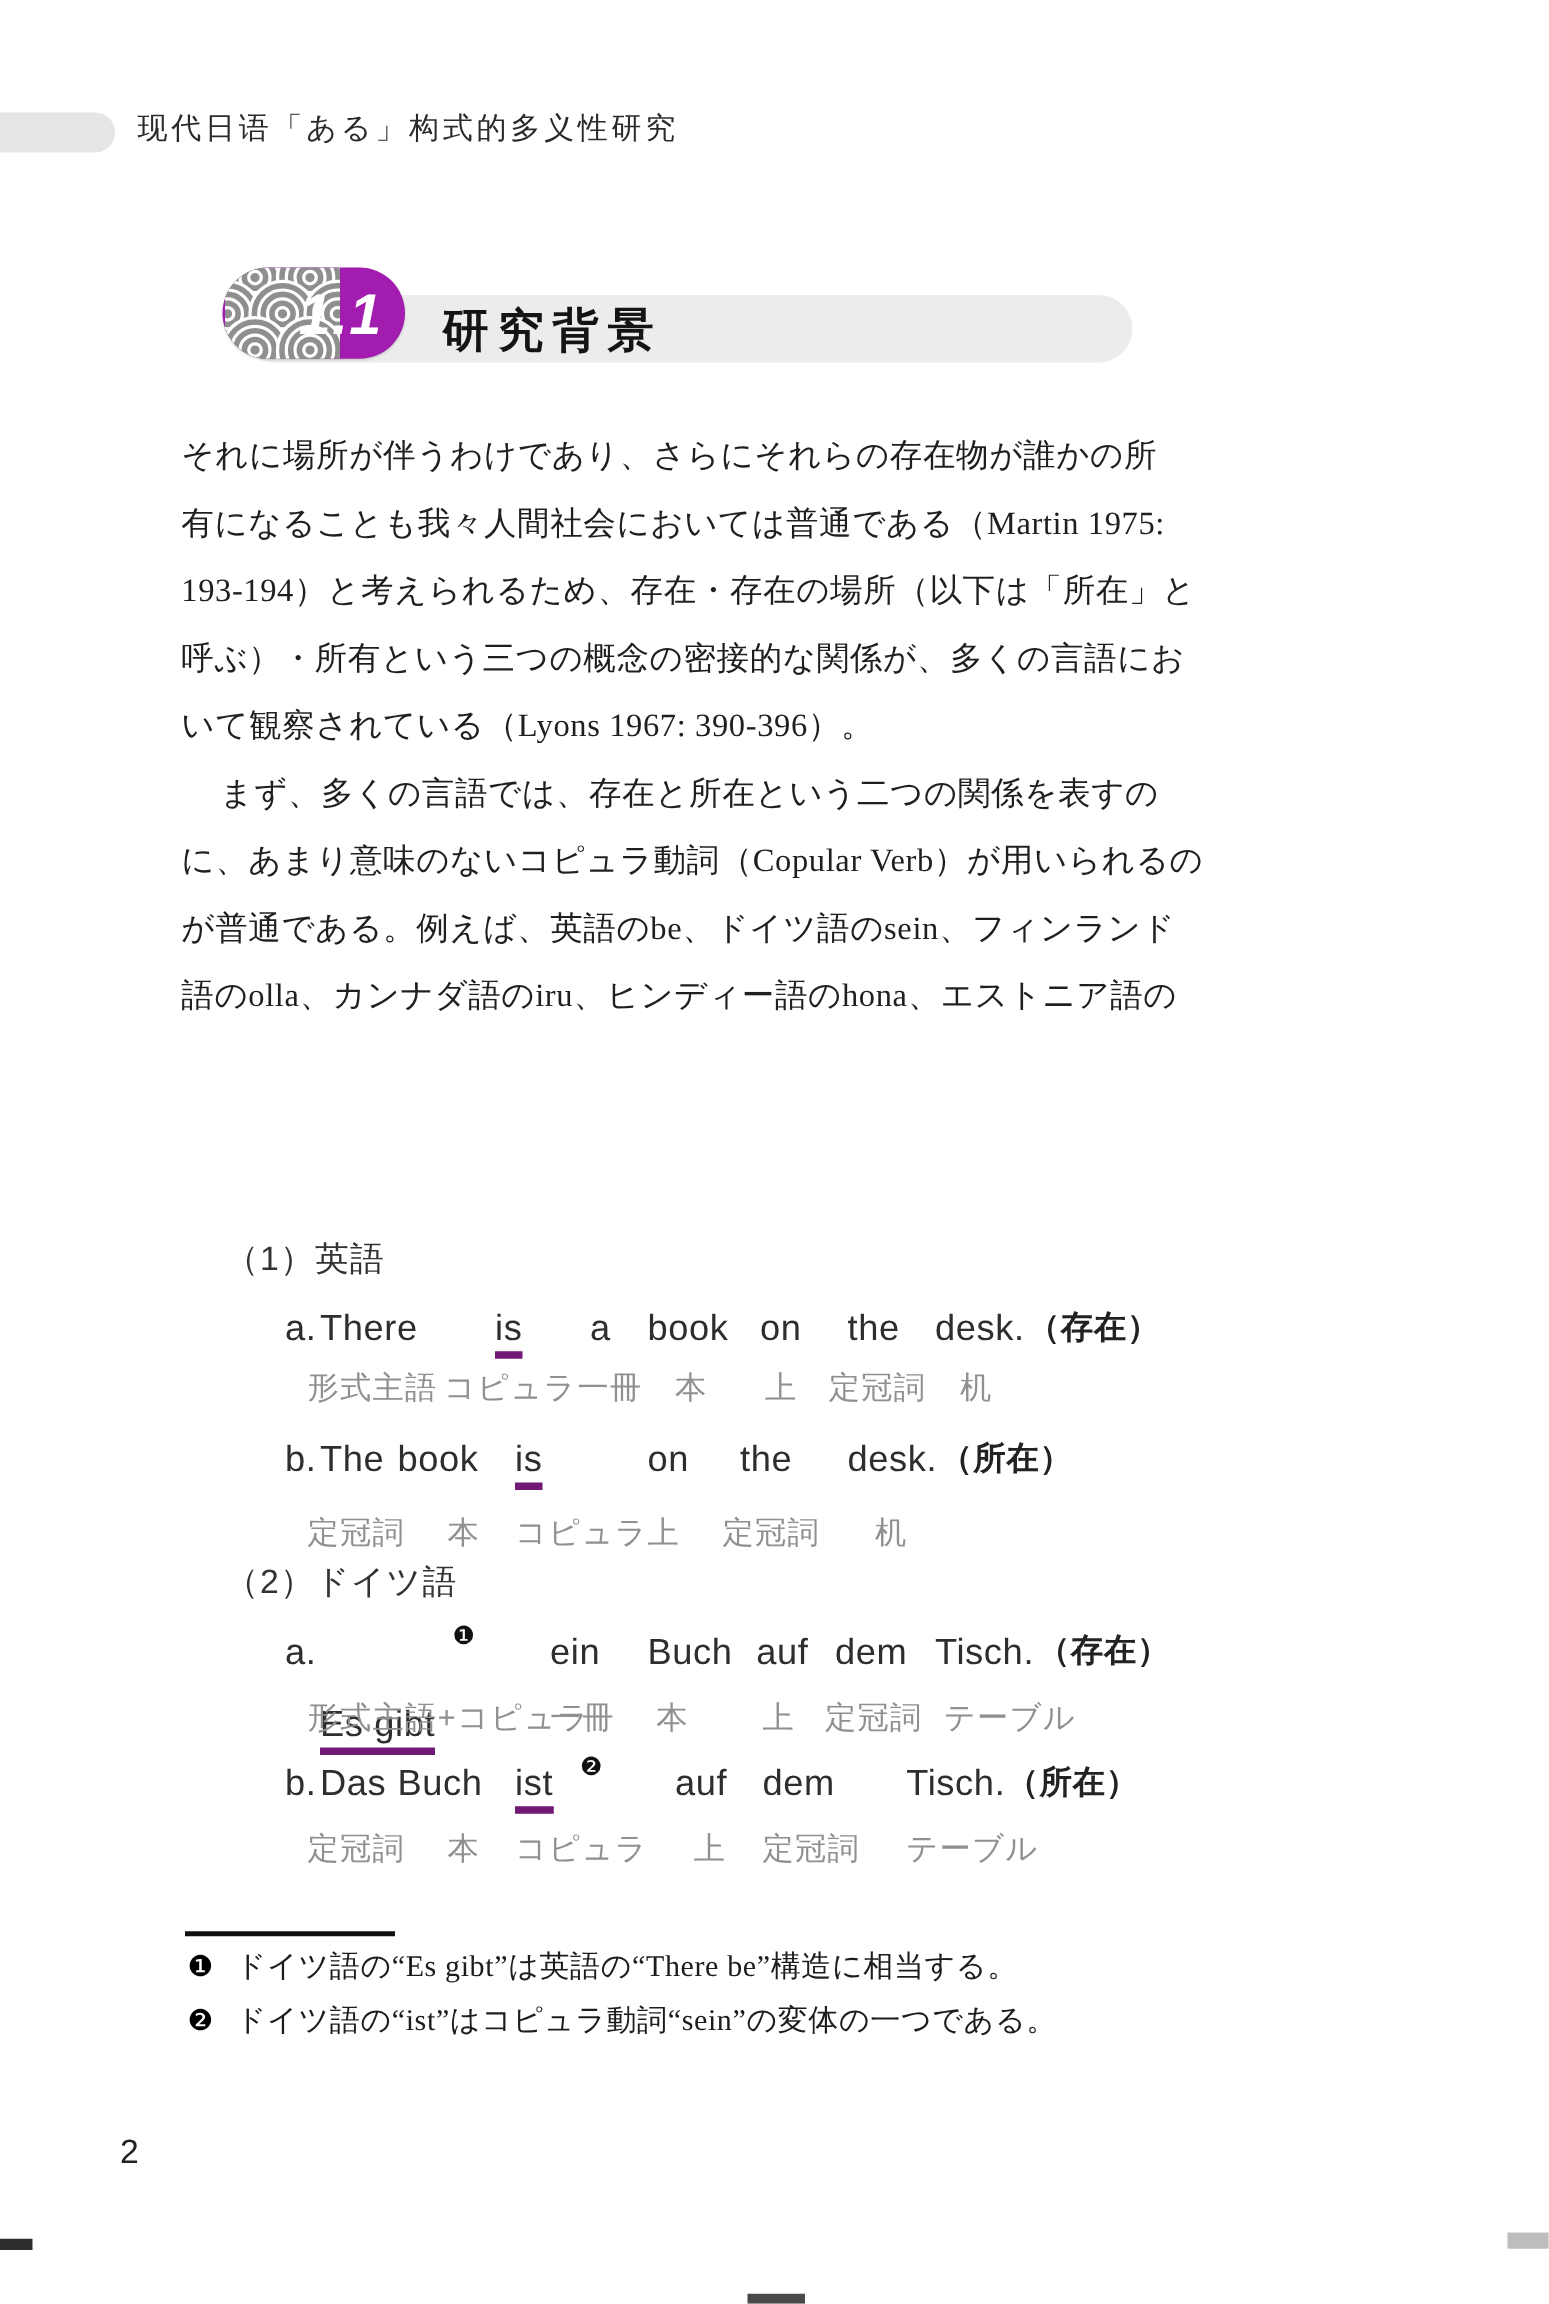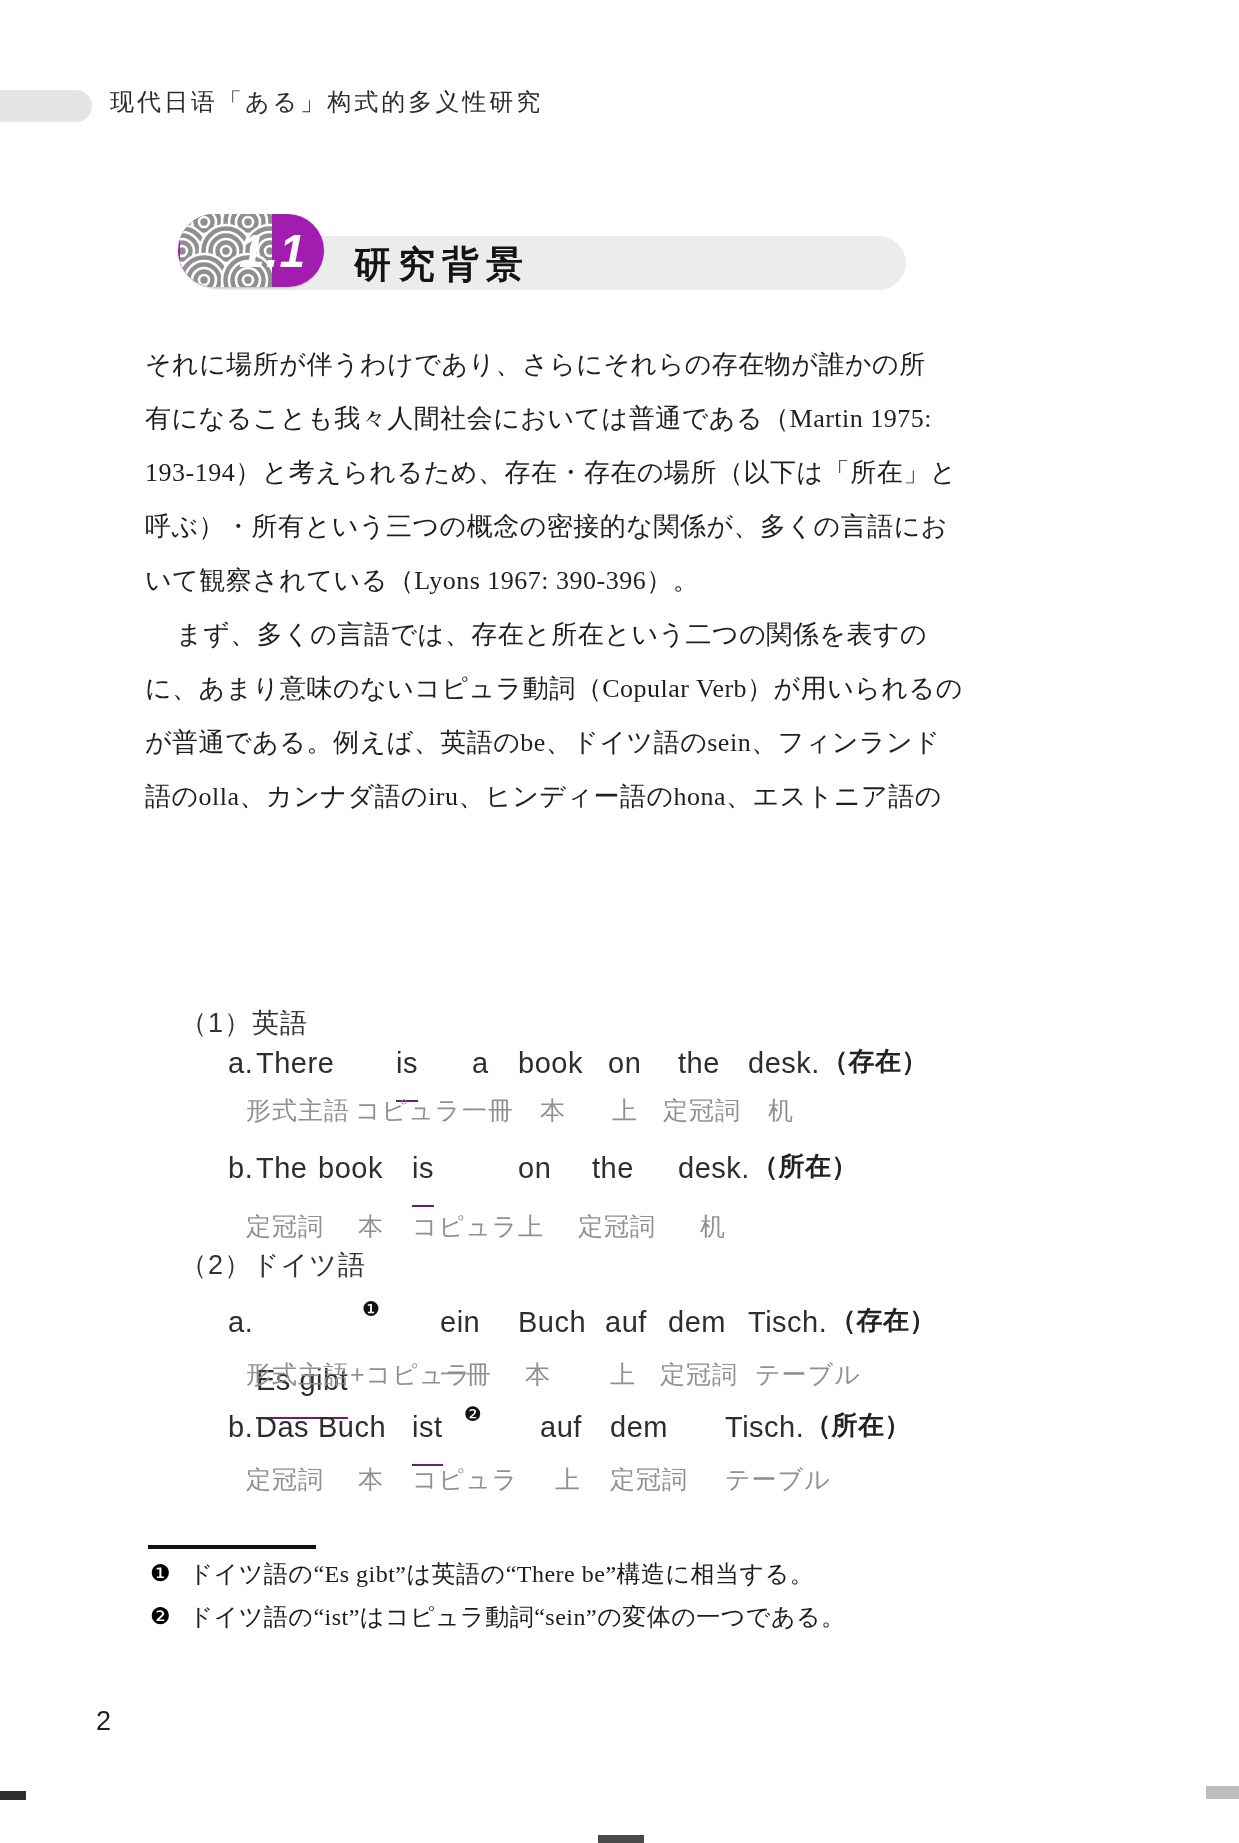--- a/index.html
+++ b/index.html
@@ -48,21 +48,21 @@
   }
   .jline.plast{text-align-last:left;}
   .jline.pfirst{text-indent:31px;}
   
   #examples{position:absolute;left:0;top:0;width:1239px;height:1843px;pointer-events:none;}
   .tok{
     position:absolute;line-height:1.15;white-space:pre;
     font-family:"Liberation Sans","DejaVu Sans",sans-serif;font-weight:300;
     font-size:29px;color:#2e2e2e;letter-spacing:0.5px;
   }
-  .tok.u{border-bottom:2px solid #701a75;padding-bottom:20px;}
+  .tok.u{border-bottom:6px solid #701a75;padding-bottom:1px;}
   .tok.g{font-size:25px;color:#909090;font-weight:400;letter-spacing:1px;}
   .tok.fn{font-size:20px;color:#111;margin-top:-8px;font-weight:400;}
   .tok.tag{font-family:"Liberation Serif","DejaVu Serif",serif;font-size:26px;color:#222;font-weight:700;}
   .tok.exlabel{font-size:27px;color:#333;font-weight:400;letter-spacing:1px;}
   
   .fnrule{position:absolute;left:148px;top:1545px;width:168px;height:4px;background:#111;}
   .fnrow{position:absolute;left:150px;display:flex;align-items:flex-start;width:780px;}
   .fnmark{font-size:23px;color:#000;margin-right:18px;line-height:32px;flex:0 0 auto;}
   .fntext{font-size:24px;color:#1c1c1c;line-height:32px;letter-spacing:0.5px;white-space:nowrap;}
   
@@ -143,21 +143,21 @@
     </div>
     <div>
       <div class="jline pfirst">まず、多くの言語では、存在と所在という二つの関係を表すの</div>
       <div class="jline">に、あまり意味のないコピュラ動詞（Copular Verb）が用いられるの</div>
       <div class="jline">が普通である。例えば、英語のbe、ドイツ語のsein、フィンランド</div>
       <div class="jline">語のolla、カンナダ語のiru、ヒンディー語のhona、エストニア語の</div>
     </div>
   </div>
 
 <div id="examples">
-    <span class="tok exlabel" style="left: 180px; top: 992px; margin-top: 16px;">（1）英語</span>
+    <span class="tok exlabel" style="left: 180px; top: 992px;">（1）英語</span>
     <span class="tok" style="left: 228px; top: 1047px;">a.</span>
     <span class="tok" style="left: 256px; top: 1047px;">There</span>
     <span class="tok u" style="left: 396px; top: 1047px;">is</span>
     <span class="tok" style="left: 472px; top: 1047px;">a</span>
     <span class="tok" style="left: 518px; top: 1047px;">book</span>
     <span class="tok" style="left: 608px; top: 1047px;">on</span>
     <span class="tok" style="left: 678px; top: 1047px;">the</span>
     <span class="tok" style="left: 748px; top: 1047px;">desk.</span>
     <span class="tok tag" style="left: 822px; top: 1047px;">（存在）</span>
     <span class="tok g" style="left: 246px; top: 1096px;">形式主語</span>

